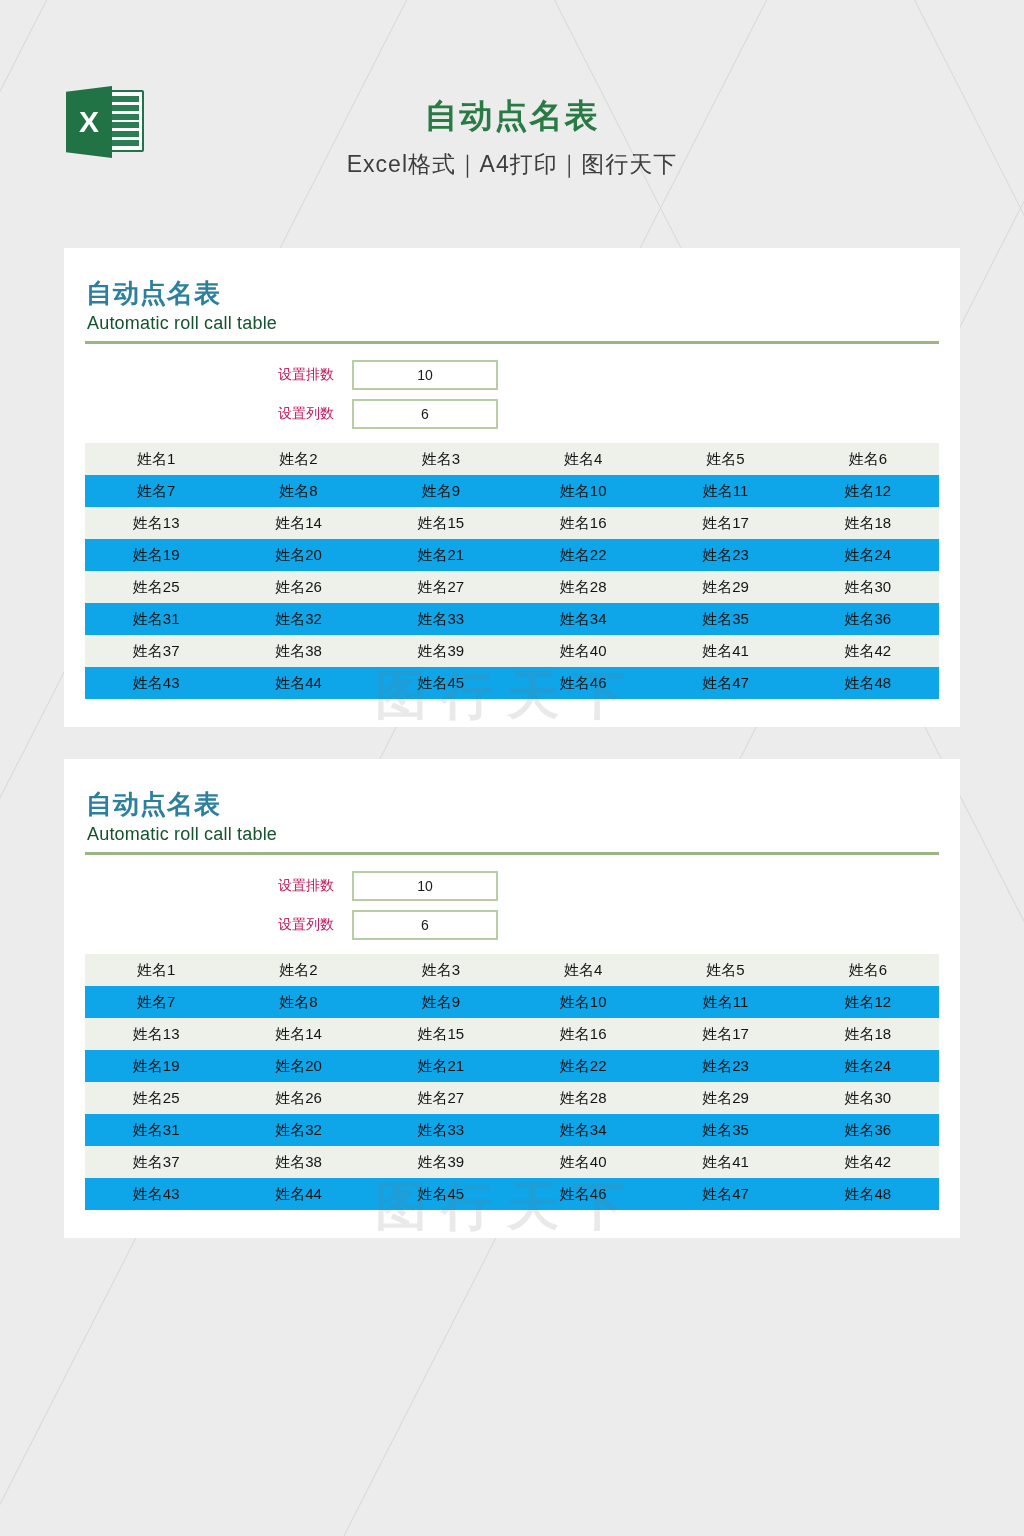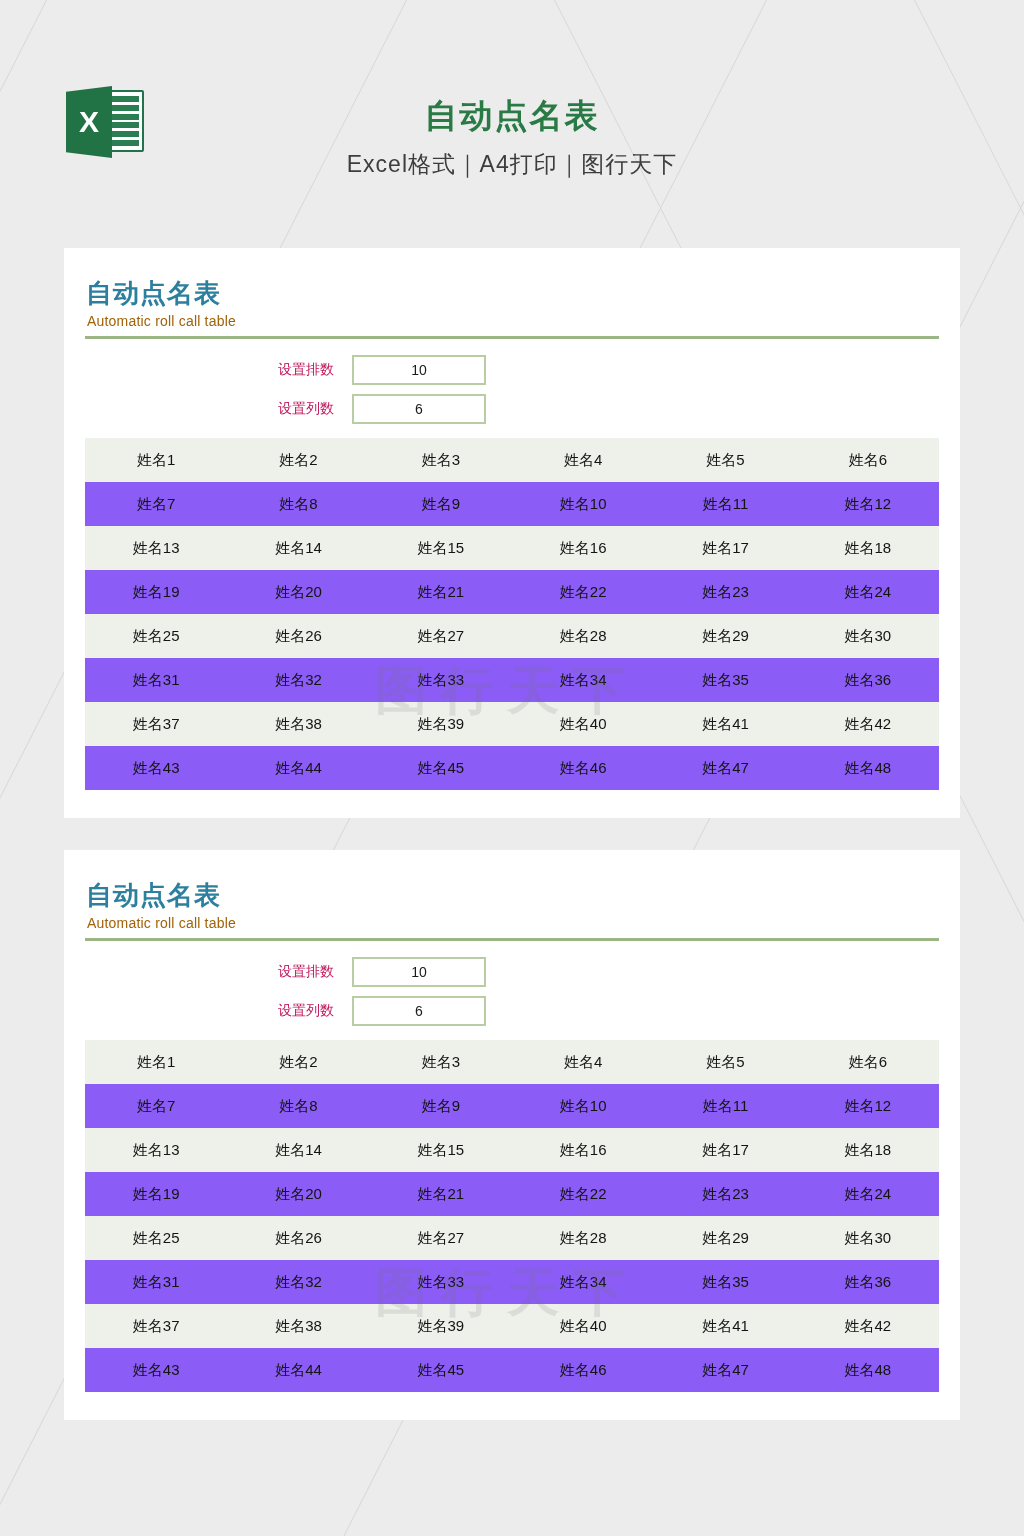--- a/index.html
+++ b/index.html
@@ -125,22 +125,22 @@
 
   .card-title {
     color: #2d7f9e;
     font-size: 26px;
     font-weight: bold;
     letter-spacing: 1px;
     padding-left: 1px;
     line-height: 1.2;
   }
   .card-sub {
-    color: #a16207;
-    font-size: 14px;
+    color: #14532d;
+    font-size: 18px;
     padding-top: 4px;
     padding-left: 2px;
     letter-spacing: .2px;
   }
   .divider {
     height: 3px;
     background: #9bb585;
     margin-top: 7px;
   }
 
@@ -153,44 +153,44 @@
   }
   .setting-label {
     width: 267px;
     text-align: right;
     padding-right: 18px;
     box-sizing: border-box;
     font-size: 14px;
     color: #be185d;
   }
   .setting-input {
-    width: 134px;
+    width: 146px;
     height: 30px;
     border: 2px solid #b9cda5;
     background: #ffffff;
     box-sizing: border-box;
     display: flex;
     align-items: center;
     justify-content: center;
     font-size: 14px;
     color: #1a1a1a;
   }
 
   
   .name-grid {
     margin-top: 14px;
     position: relative;
   }
   .name-row {
     display: flex;
-    height: 44px;
+    height: 32px;
     align-items: center;
   }
   .name-row.odd  { background: #eef1ea; }
-  .name-row.even { background: #8b5cf6; }
+  .name-row.even { background: #0ea5e9; }
   .name-cell {
     flex: 1 1 0;
     text-align: center;
     font-size: 15px;
     color: #141414;
   }
 
   
   .brush-wm {
     position: absolute;

